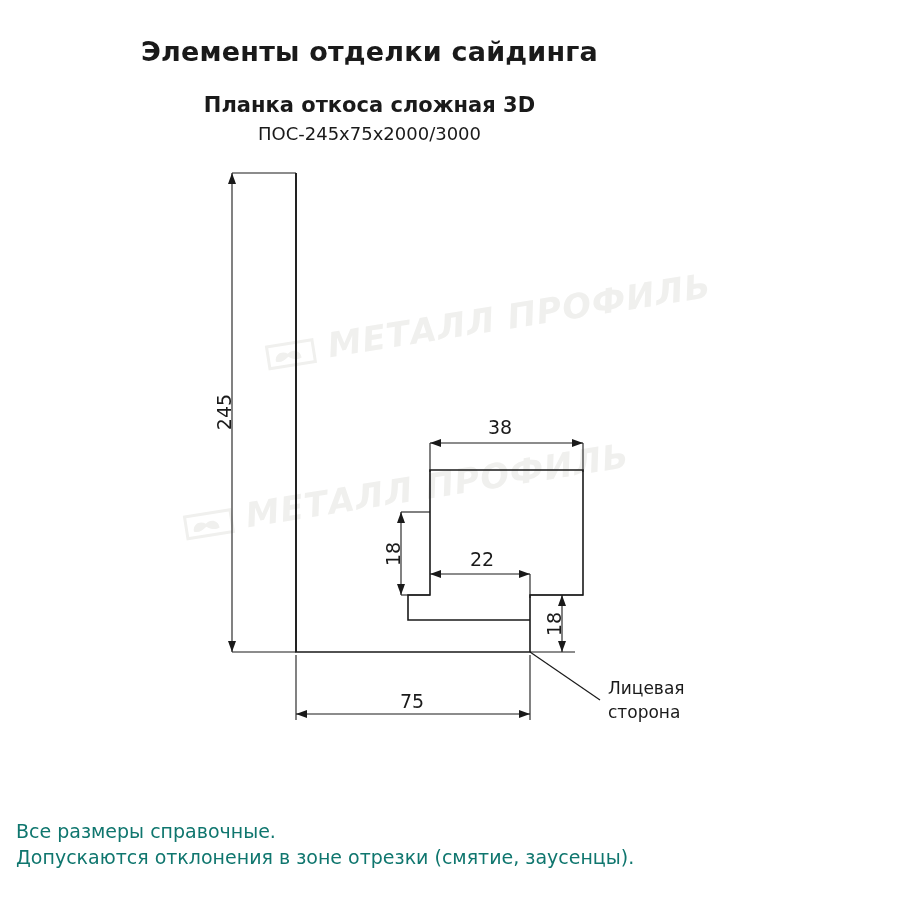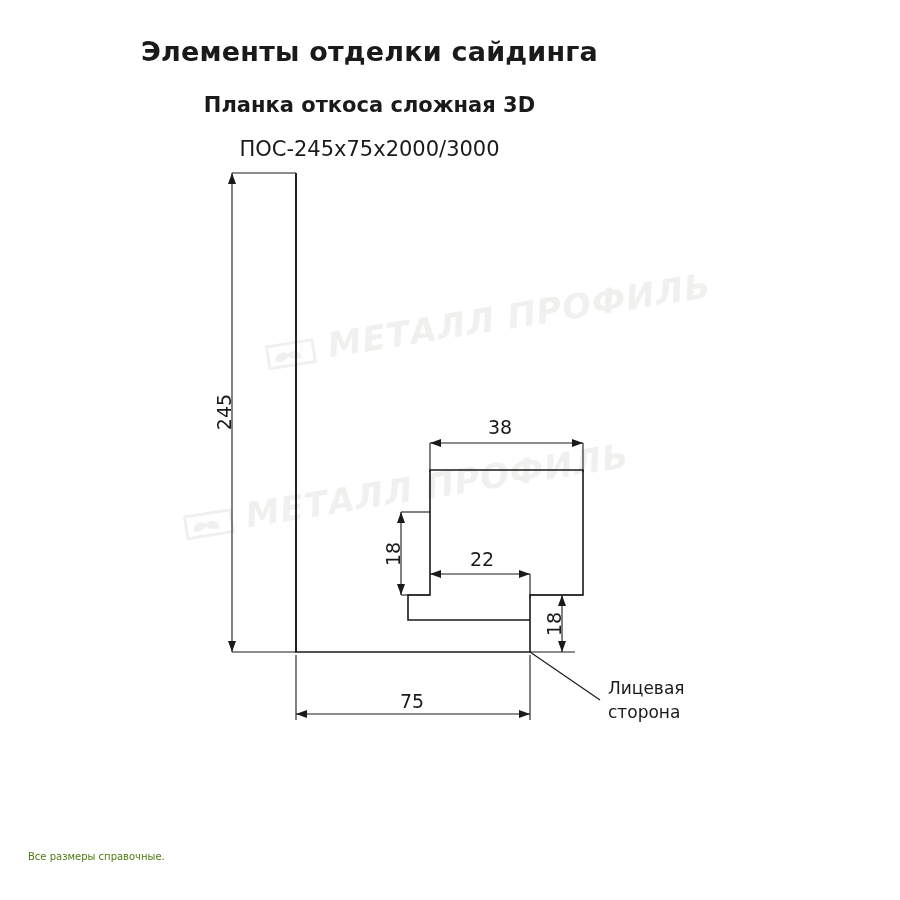--- a/index.html
+++ b/index.html
@@ -27,37 +27,37 @@
     font-weight: bold;
     margin-top: 36px;
     letter-spacing: 0.2px;
   }
   .title-sub {
     font-size: 21px;
     margin-top: 26px;
     font-weight: bold;
   }
   .title-code {
-    font-size: 21px;
-    margin-top: 20px;
+    font-size: 18px;
+    margin-top: 6px;
   }
   .drawing {
     position: absolute;
     left: 0;
     top: 0;
     width: 900px;
     height: 900px;
   }
   .footnotes {
     position: absolute;
-    left: 28px;
+    left: 16px;
     bottom: 30px;
-    font-size: 10px;
+    font-size: 19px;
     line-height: 26px;
-    color: #4d7c0f;
+    color: #0f766e;
   }
   .wm {
     position: absolute;
     font-family: "DejaVu Sans", "Liberation Sans", sans-serif;
     font-weight: bold;
     color: #f0f0ee;
     font-style: italic;
     font-size: 34px;
     letter-spacing: 1px;
     white-space: nowrap;
@@ -163,13 +163,14 @@
     <path d="M530,714 l-11,-4 l0,8 z" fill="#1a1a1a" stroke="none"></path>
     <line x1="296" y1="655" x2="296" y2="720"></line>
     <line x1="530" y1="655" x2="530" y2="720"></line>
   </g>
   <text x="412" y="708" font-size="19" fill="#1a1a1a" text-anchor="middle">75</text>
 
 </svg>
 
 <div class="footnotes">
   <div>Все размеры справочные.</div>
+  <div>Допускаются отклонения в зоне отрезки (смятие, заусенцы).</div>
 </div>
 
 </body></html>

